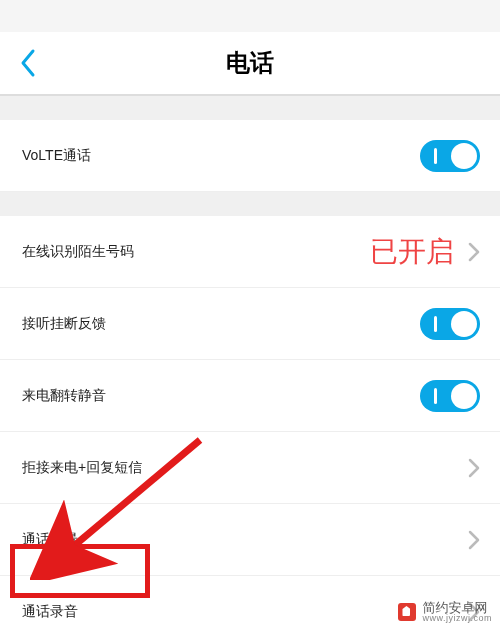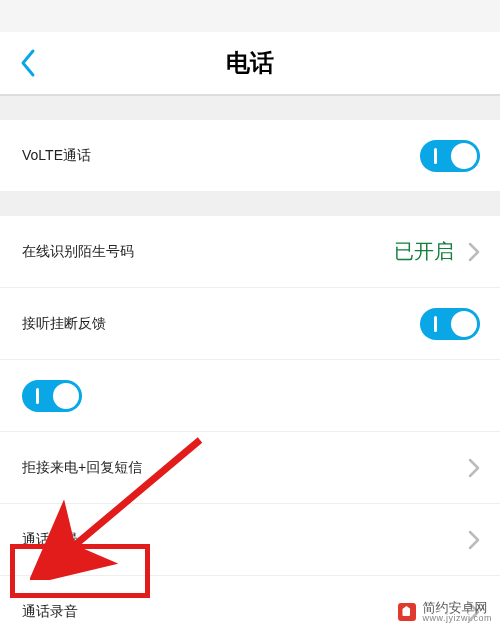--- a/index.html
+++ b/index.html
@@ -53,22 +53,22 @@
       border-bottom: 1px solid #eee;
       position: relative;
     }
     .row.last { border-bottom: none; }
     .label {
       flex: 1;
       font-size: 14px;
       color: #222;
     }
     .value {
-      font-size: 20px;
-      color: #15803d;
+      font-size: 28px;
+      color: #ef4444;
       margin-right: 14px;
       text-align: center;
     }
     .chevron svg { width: 12px; height: 20px; display: block; }
     .toggle {
       width: 60px;
       height: 32px;
       border-radius: 16px;
       position: relative;
       cursor: pointer;
@@ -183,20 +183,21 @@
 
 <div class="row">
   <div class="label">接听挂断反馈</div>
   <div class="toggle on">
     <div class="bar"></div>
       <div class="knob"></div>
   </div>
 </div>
 
 <div class="row">
+  <div class="label">来电翻转静音</div>
   <div class="toggle on">
     <div class="bar"></div>
       <div class="knob"></div>
   </div>
 </div>
 
 <div class="row">
   <div class="label">拒接来电+回复短信</div>
   <div class="chevron">
     <svg viewBox="0 0 12 20">

